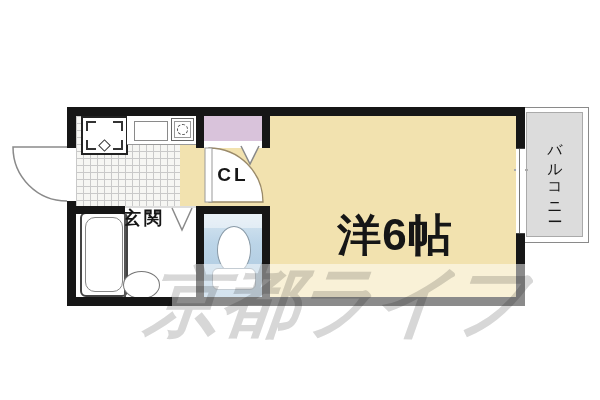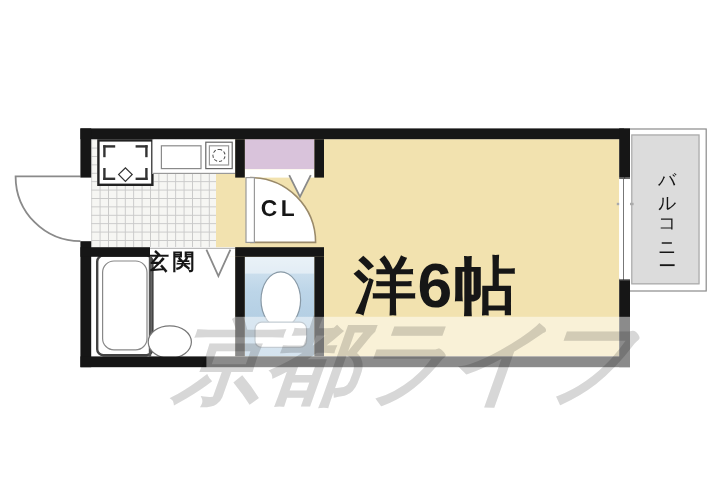--- a/index.html
+++ b/index.html
@@ -15,21 +15,21 @@
   .fill-bath{background:#ffffff;}
   .tilefloor{
     background-color:#f6f6f3;
     background-image:linear-gradient(#c9c9c9 1px,transparent 1px),
                      linear-gradient(90deg,#c9c9c9 1px,transparent 1px);
     background-size:7px 7px;
   }
   .label{position:absolute;color:#161616;line-height:1;margin-top:48px;}
   .lbl-entrance{left:78px;top:161px;font-size:18px;font-weight:600;letter-spacing:3px;padding-left:45px;}
   .lbl-closet{left:204px;top:117px;width:58px;text-align:center;font-size:19px;font-weight:600;letter-spacing:3px;}
-  .lbl-main{left:295px;top:165px;width:200px;font-size:52px;font-weight:600;letter-spacing:1px;}
+  .lbl-main{left:295px;top:165px;width:200px;text-align:center;font-size:44px;font-weight:600;letter-spacing:1px;}
   .balcony-frame{left:520px;top:107px;width:67px;height:134px;background:#fff;border:1px solid #8a8a8a;}
   .balcony-inner{left:526px;top:112px;width:55px;height:123px;background:#dcdcdc;border:1px solid #aaaaaa;
     display:flex;align-items:center;justify-content:center;}
   .lbl-balcony{writing-mode:vertical-rl;text-orientation:upright;font-size:15px;letter-spacing:3px;font-weight:500;color:#161616;}
   .counter{left:127px;top:116px;width:69px;height:28px;background:#fff;border-bottom:1px solid #999;}
   .ksink{left:134px;top:121px;width:32px;height:18px;background:#fff;border:1px solid #8a8a8a;}
   .stove{left:171px;top:118px;width:21px;height:21px;background:#fff;border:1px solid #666;}
   .stove-in{left:2px;top:2px;width:15px;height:15px;border:1px solid #999;position:absolute;}
   .burner{left:5px;top:5px;width:9px;height:9px;border:1px dashed #555;border-radius:50%;position:absolute;}
   .wpan{left:81px;top:116px;width:43px;height:35px;background:#fff;border:2px solid #222;}

